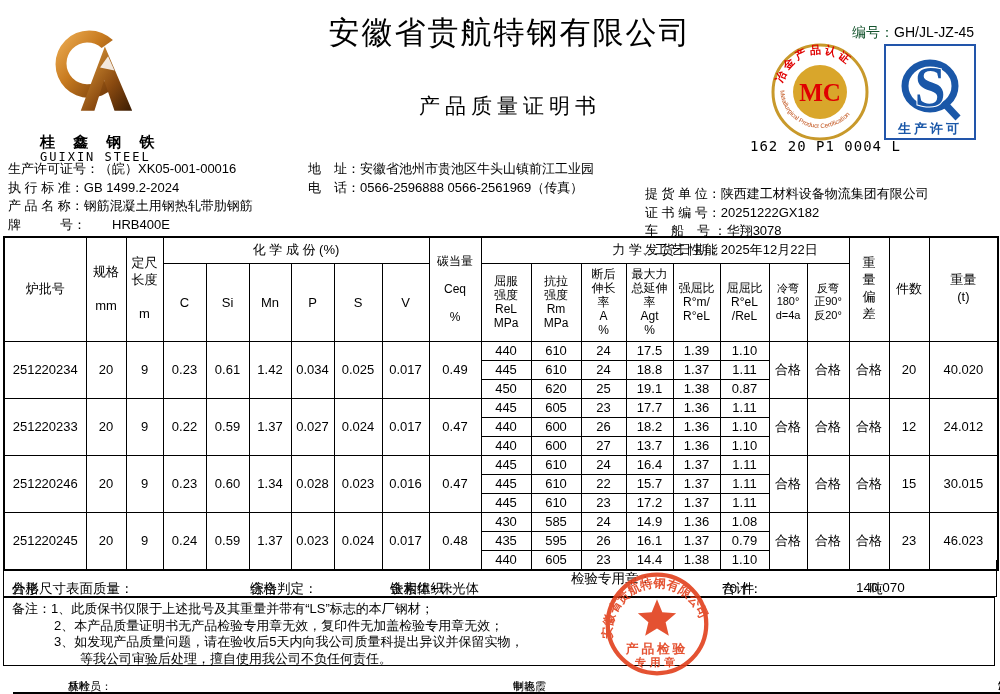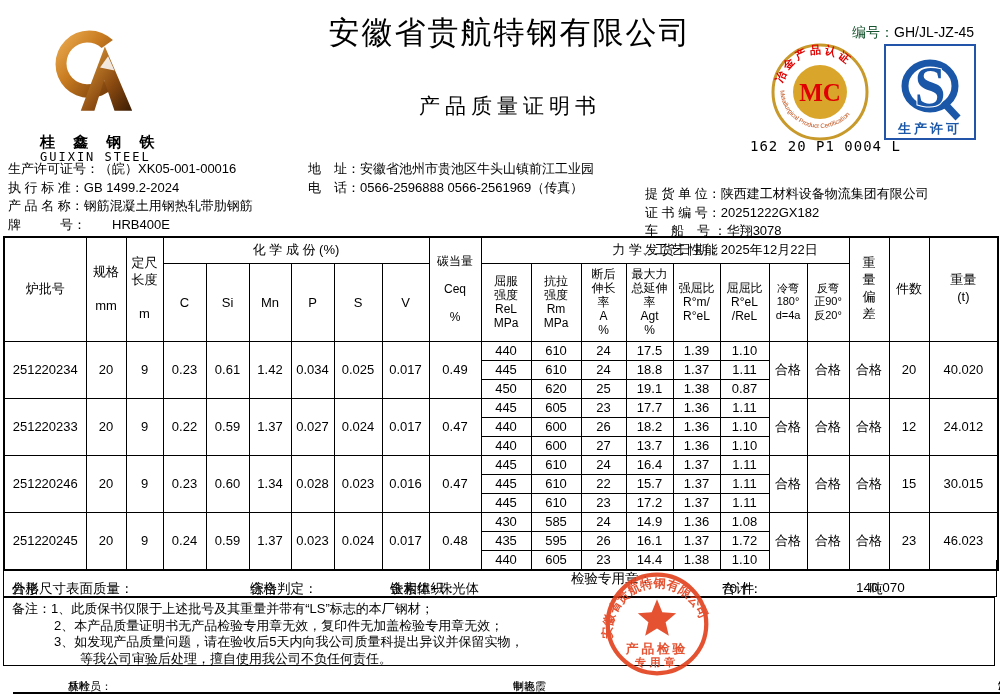--- a/index.html
+++ b/index.html
@@ -351,21 +351,21 @@
             <td rowspan="3">合格</td>
             <td rowspan="3">23</td>
             <td rowspan="3">46.023</td>
           </tr>
           <tr>
             <td>435</td>
             <td>595</td>
             <td>26</td>
             <td>16.1</td>
             <td>1.37</td>
-            <td>1.72</td>
+            <td>0.79</td>
           </tr>
           <tr>
             <td>440</td>
             <td>605</td>
             <td>23</td>
             <td>14.4</td>
             <td>1.38</td>
             <td>1.10</td>
           </tr>
         </tbody>

